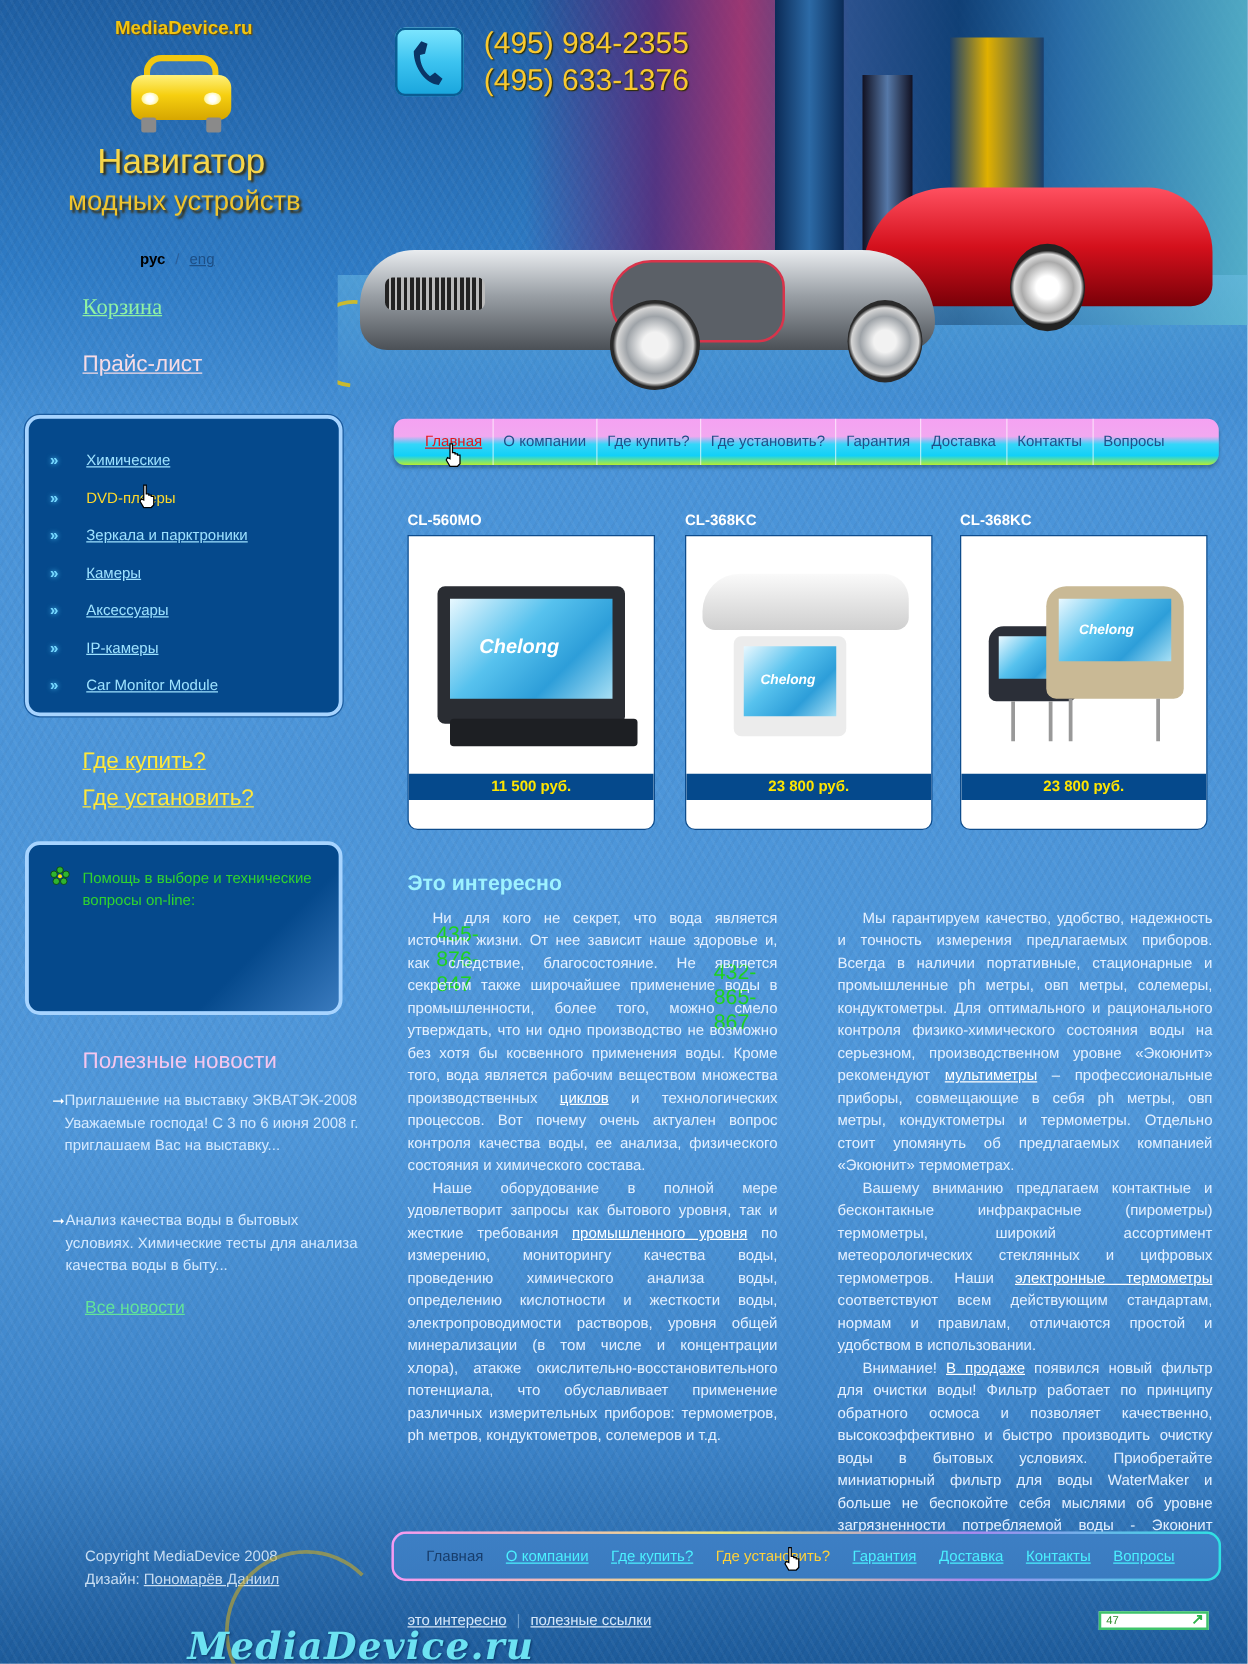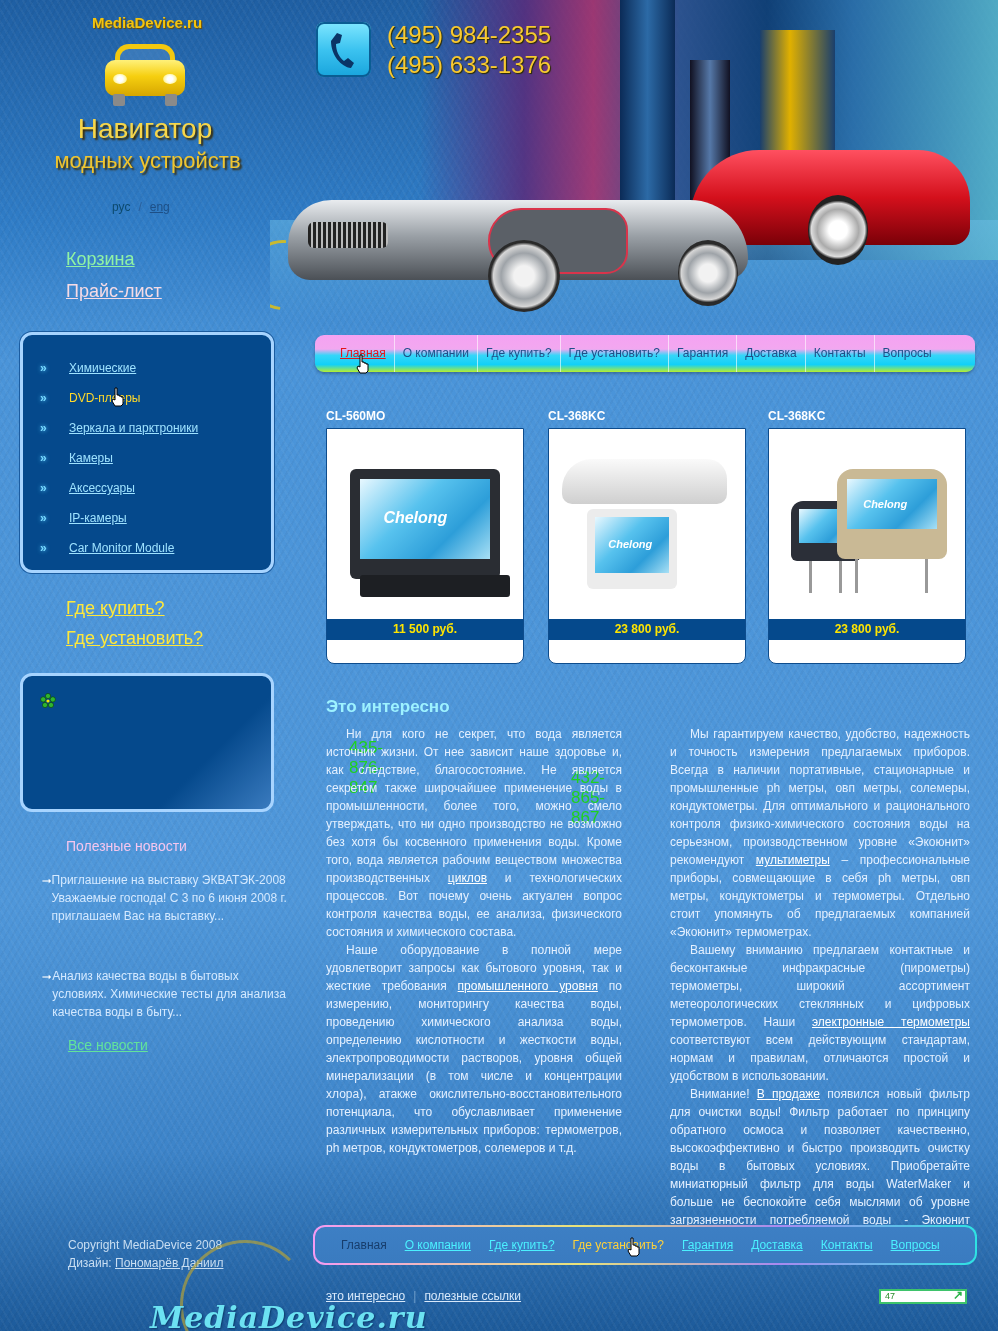--- a/index.html
+++ b/index.html
@@ -20,21 +20,21 @@
   .car-icon { position: absolute; left: 105px; top: 44px; width: 80px; height: 66px; }
   .car-body { position: absolute; left: 0; top: 16px; width: 80px; height: 36px; border-radius: 10px; background: linear-gradient(180deg,#fff17a 0%,#f6cf10 45%,#d6a600 100%); }
   .car-roof { position: absolute; left: 10px; top: 0; width: 60px; height: 24px; border: 5px solid #f2c810; border-bottom: none; border-radius: 14px 14px 0 0; background: rgba(80,140,200,0.5); }
   .car-light { position: absolute; top: 30px; width: 14px; height: 10px; border-radius: 50%; background: radial-gradient(circle,#fff 30%,#fff6a0 70%,rgba(255,255,255,0)); }
   .car-light.l { left: 8px; } .car-light.r { right: 8px; }
   .car-wheel { position: absolute; top: 50px; width: 12px; height: 12px; background: #8a8a8a; border-radius: 2px; }
   .car-wheel.l { left: 8px; } .car-wheel.r { right: 8px; }
   .logo-title { position: absolute; left: 40px; top: 113px; width: 210px; text-align: center; font-size: 28px; color: #f6d64a; text-shadow: 2px 2px 2px #3a2a00; }
   .logo-sub { position: absolute; left: 40px; top: 148px; width: 215px; text-align: center; font-size: 22px; color: #f0c52e; text-shadow: 2px 2px 2px #3a2a00; }
   .lang { position: absolute; left: 112px; top: 200px; font-size: 12px; }
-  .lang .rus { color: #0c4a6e; }
+  .lang .rus { color: #000000; font-weight: bold; }
   .lang .sep { color: #2a5f9a; margin: 0 8px; }
   .lang .eng { color: #1d4f86; text-decoration: underline; text-align: right; }
 
   .phone-icon { position: absolute; left: 316px; top: 22px; width: 55px; height: 55px; border-radius: 8px; background: linear-gradient(180deg,#7fe7ff 0%,#3cc3f0 50%,#18a4dc 100%); box-shadow: 0 0 0 2px #0a5d93 inset; display:flex; align-items:center; justify-content:center; }
   .phone-icon svg { width: 34px; height: 38px; }
   .phones { position: absolute; left: 387px; top: 20px; font-size: 24px; color: #f8c930; line-height: 30px; text-shadow: 1px 1px 1px #2b2b00; }
 
   
   .hero { position: absolute; left: 270px; top: 0; width: 728px; height: 335px; overflow: hidden; }
   .city { position: absolute; left: 150px; top: 0; width: 578px; height: 260px;
@@ -50,36 +50,36 @@
   .car-grey .wheel { position: absolute; top: 80px; width: 72px; height: 72px; border-radius: 50%; background: radial-gradient(circle,#f2f2f2 20%,#9ea3a8 45%,#d6d6d6 60%,#2a2a2a 66%); }
   .car-grey .wheel.a { left: 200px; } .car-grey .wheel.b { left: 390px; width: 60px; height: 66px; }
   .car-grey .grill { position: absolute; left: 20px; top: 62px; width: 80px; height: 26px; background: repeating-linear-gradient(90deg,#222 0 3px,#bbb 3px 5px); border-radius: 6px; }
   .car-red { position: absolute; left: 420px; top: 140px; width: 280px; height: 120px; }
   .car-red .bodyc { position: absolute; left: 0; top: 10px; width: 280px; height: 95px; border-radius: 80px 60px 20px 30px; background: linear-gradient(180deg,#ff5060 0%,#d4101c 50%,#7a0008 100%); }
   .car-red .wheel { position: absolute; left: 118px; top: 55px; width: 60px; height: 70px; border-radius: 50%; background: radial-gradient(circle,#fff 20%,#aaa 45%,#ddd 58%,#222 64%); }
   .swirl { position: absolute; border-radius: 50%; border: 3px solid rgba(215,190,30,0.9); border-right-color: transparent; border-bottom-color: transparent; }
 
   
   .side-link { position: absolute; left: 66px; font-size: 18px; font-weight: normal; text-decoration: underline; }
-  .cart-link { top: 249px; color: #8ff2a4; }
+  .cart-link { top: 235px; color: #8ff2a4; font-family: Liberation Serif, serif; }
   .price-link { top: 281px; color: #f6dbe5; }
   .cat-box { position: absolute; left: 20px; top: 332px; width: 254px; height: 241px; border-radius: 12px; background: #05498c; border: 3px solid #a7d4ff; box-shadow: 0 0 0 1px #1b5ca0; }
   .cat-list { list-style: none; position: absolute; left: 17px; top: 18px; }
   .cat-list li { height: 30px; font-size: 12px; display: flex; align-items: center; }
   .cat-list .bullet { width: 29px; color: #77d8ff; font-weight: bold; font-size: 12px; text-shadow: 0 0 4px #4fc8ff; }
   .cat-list a { color: #9ee2ff; text-decoration: underline; }
   .cat-list a.active { color: #ffd92a; text-decoration: none; }
   .where-buy { top: 598px; color: #ffe83a; }
   .where-install { top: 628px; color: #ffe83a; }
   .help-box { position: absolute; left: 20px; top: 673px; width: 254px; height: 139px; border-radius: 12px; background: linear-gradient(135deg,#05498c 70%,#3a7bbf 100%); border: 3px solid #a7d4ff; }
   .icq { position: absolute; left: 17px; top: 17px; width: 16px; height: 16px; }
   .help-text { position: absolute; left: 43px; top: 17px; width: 200px; font-size: 12px; line-height: 18px; color: #2fd42f; }
   .help-phone { position: absolute; left: 43px; font-size: 17px; color: #1ed21e; }
   .help-phone.p1 { top: 62px; } .help-phone.p2 { top: 92px; }
-  .news-title { position: absolute; left: 66px; top: 838px; font-size: 14px; color: #f5c6ee; }
+  .news-title { position: absolute; left: 66px; top: 838px; font-size: 18px; color: #f5c6ee; }
   .news-item { position: absolute; left: 42px; width: 250px; display: flex; font-size: 12px; line-height: 18px; color: #d4e9ff; }
   .news-item .arrow { width: 24px; color: #fff; font-size: 12px; }
   .news-item.n1 { top: 871px; } .news-item.n2 { top: 967px; }
   .all-news { position: absolute; left: 68px; top: 1037px; font-size: 14px; color: #62e39b; text-decoration: underline; }
 
   
   .topnav { position: absolute; left: 315px; top: 335px; width: 660px; height: 37px; border-radius: 9px;
     background: linear-gradient(180deg,#f5a2f2 0%,#f2a8f0 38%,#35d6f9 55%,#12d0f7 80%,#b6ee30 100%);
     box-shadow: 0 2px 3px rgba(0,0,0,0.25); display: flex; align-items: center; padding-left: 17px; }
   .topnav a { font-size: 12px; color: #1f4f88; text-decoration: none; padding: 0 8px; height: 37px; line-height: 37px; border-right: 1px solid rgba(255,255,255,0.6); }
@@ -217,20 +217,21 @@
   <svg class="icq" viewBox="0 0 16 16">
     <g fill="#2fb52f" stroke="#0a3a0a" stroke-width="0.6">
       <circle cx="8" cy="3" r="2.6"></circle>
         <circle cx="12.8" cy="6.4" r="2.6"></circle>
         <circle cx="11" cy="12" r="2.6"></circle>
       <circle cx="5" cy="12" r="2.6"></circle>
         <circle cx="3.2" cy="6.4" r="2.6"></circle>
     </g>
       <circle cx="8" cy="8" r="1.6" fill="#ffe500"></circle>
   </svg>
+  <div class="help-text">Помощь в выборе и технические вопросы on-line:</div>
   <div class="help-phone p1">435-876-847</div>
   <div class="help-phone p2">432-865-867</div>
 </div>
 
 <div class="news-title">Полезные новости</div>
 <div class="news-item n1">
   <span class="arrow">⭢</span>
   <span>Приглашение на выставку ЭКВАТЭК-2008 Уважаемые господа! С 3 по 6 июня 2008 г. приглашаем Вас на выставку...</span>
 </div>
 <div class="news-item n2">

